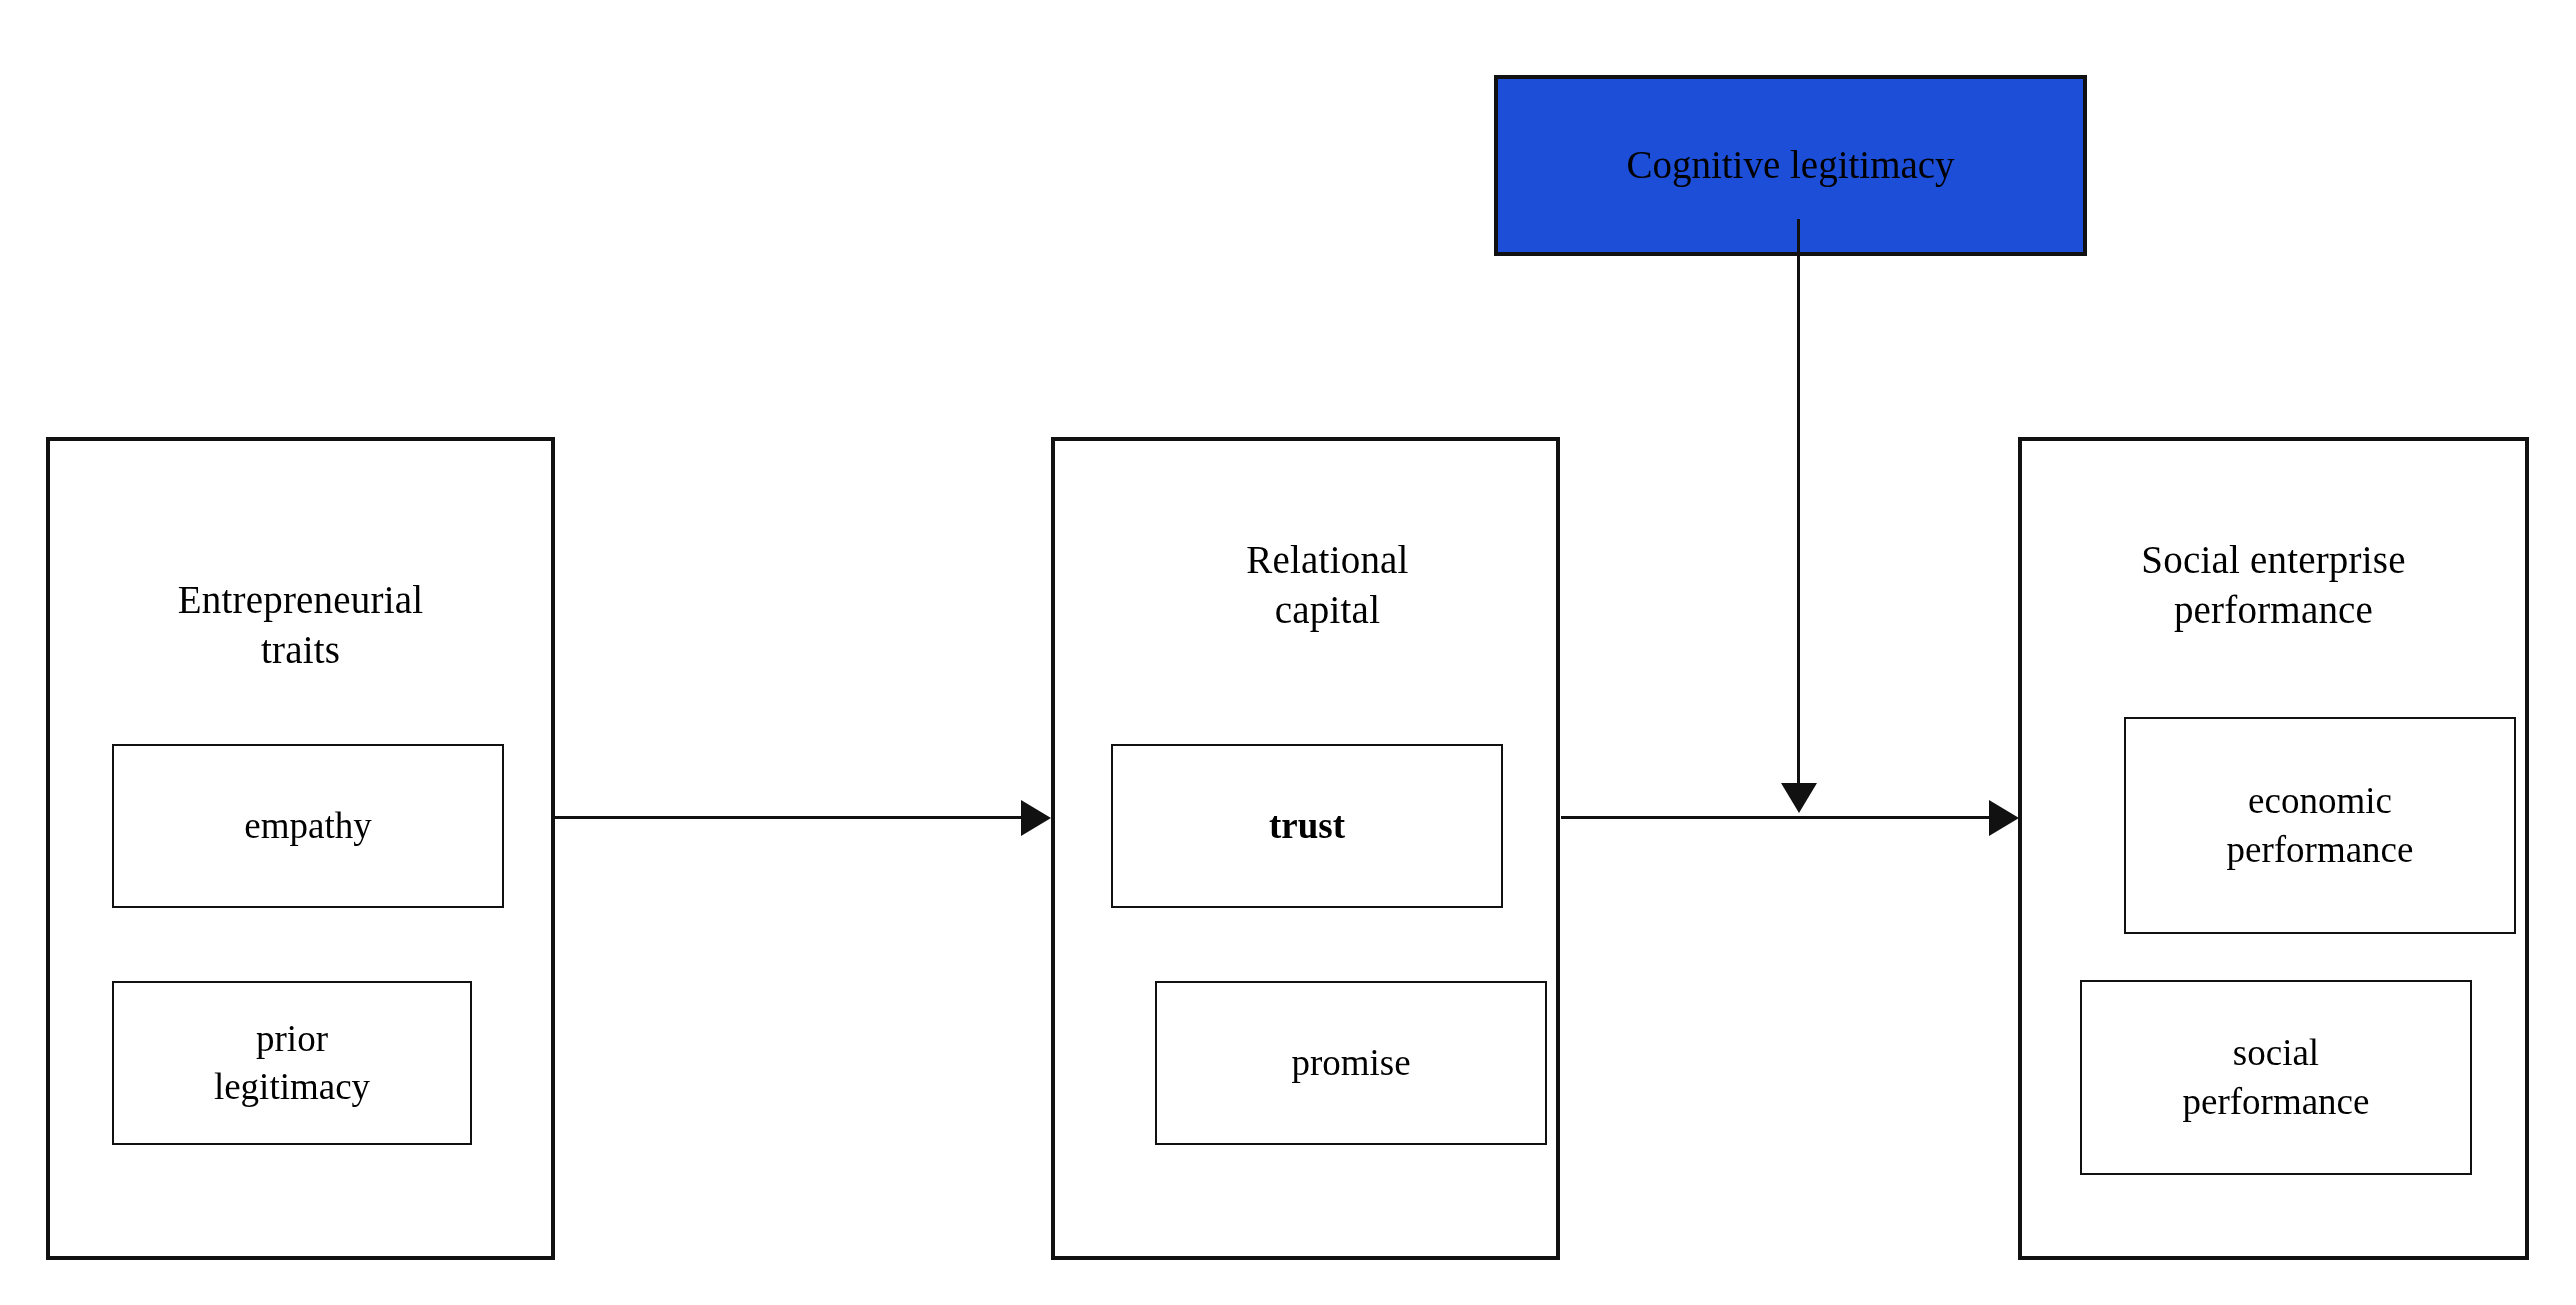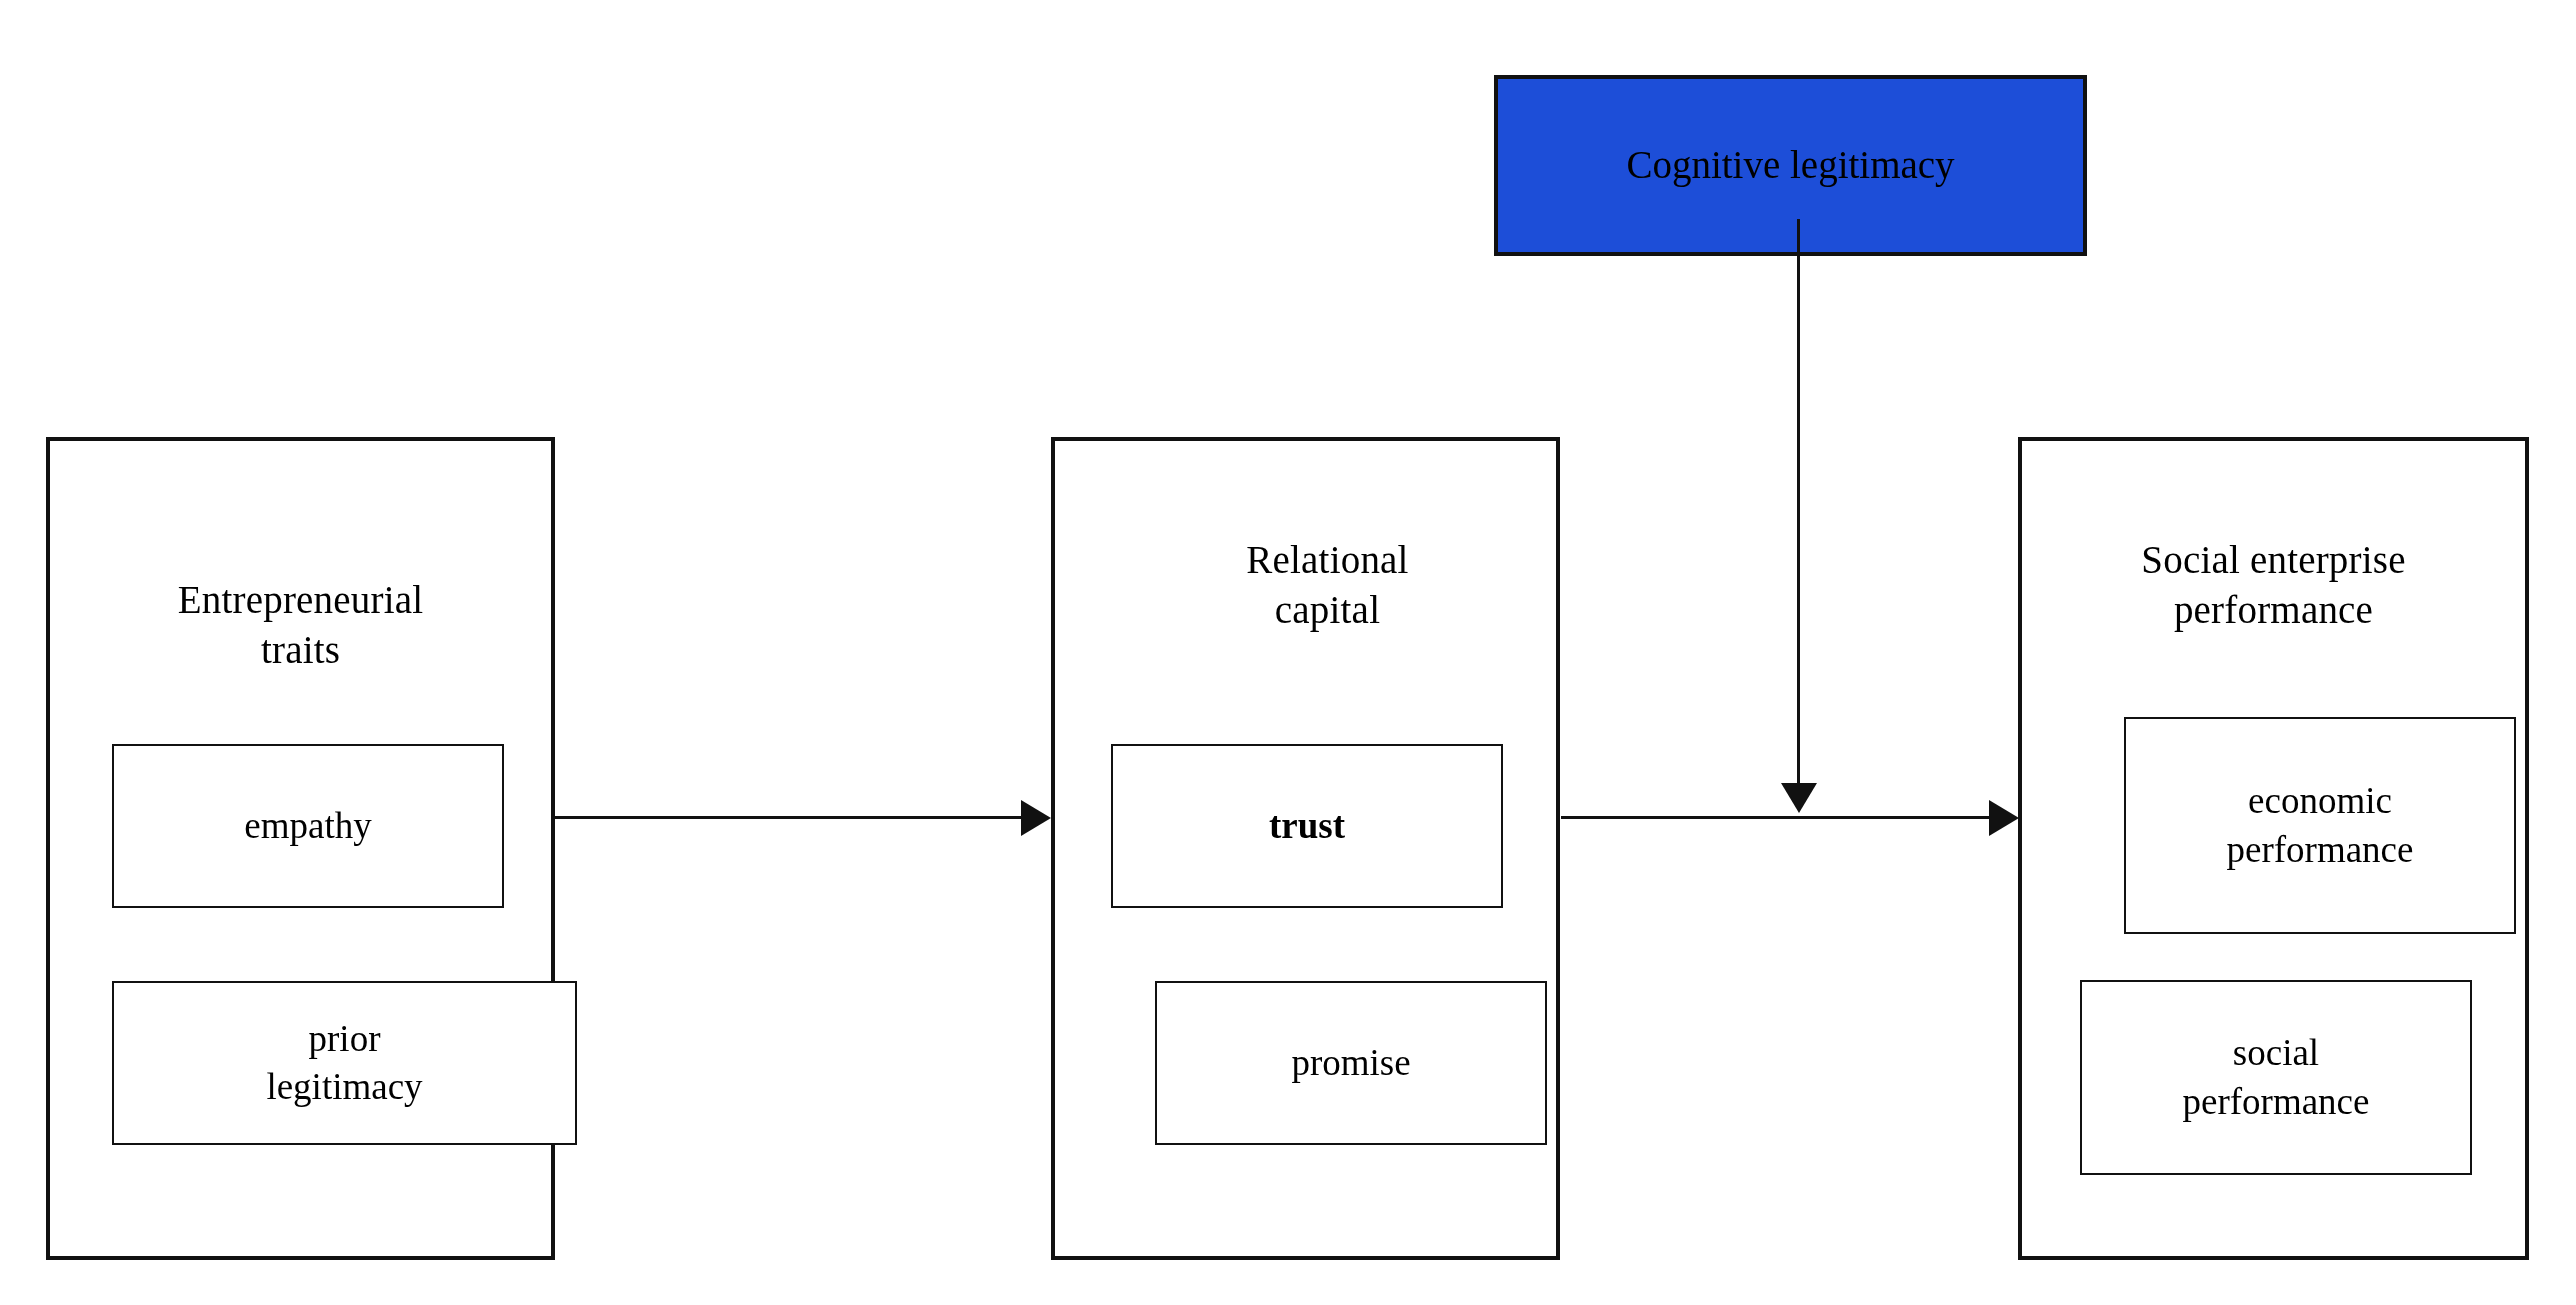--- a/index.html
+++ b/index.html
@@ -104,21 +104,21 @@
 
   <div class="outer-box" style="left:46px; top:437px; width:509px; height:823px;">
     <div class="box-title" style="top:94px;margin-top:40px;">
       <div>Entrepreneurial</div>
       <div>traits</div>
     </div>
   </div>
   <div class="inner-box" style="left:112px; top:744px; width:392px; height:164px;">
     <span class="inner-label">empathy</span>
   </div>
-  <div class="inner-box" style="left:112px; top:981px; width:465px; height:164px;">
+  <div class="inner-box" style="left:112px; top:981px; width:360px; height:164px;">
     <span class="inner-label">prior</span>
     <span class="inner-label">legitimacy</span>
   </div>
 
   <div class="arrow-line-h" style="left:555px; top:816px; width:466px;"></div>
   <div class="arrow-head-r" style="left:1021px; top:800px;"></div>
 
   <div class="outer-box" style="left:1051px; top:437px; width:509px; height:823px;">
     <div class="box-title" style="top:94px;padding-left:44px;">
       <div>Relational</div>

